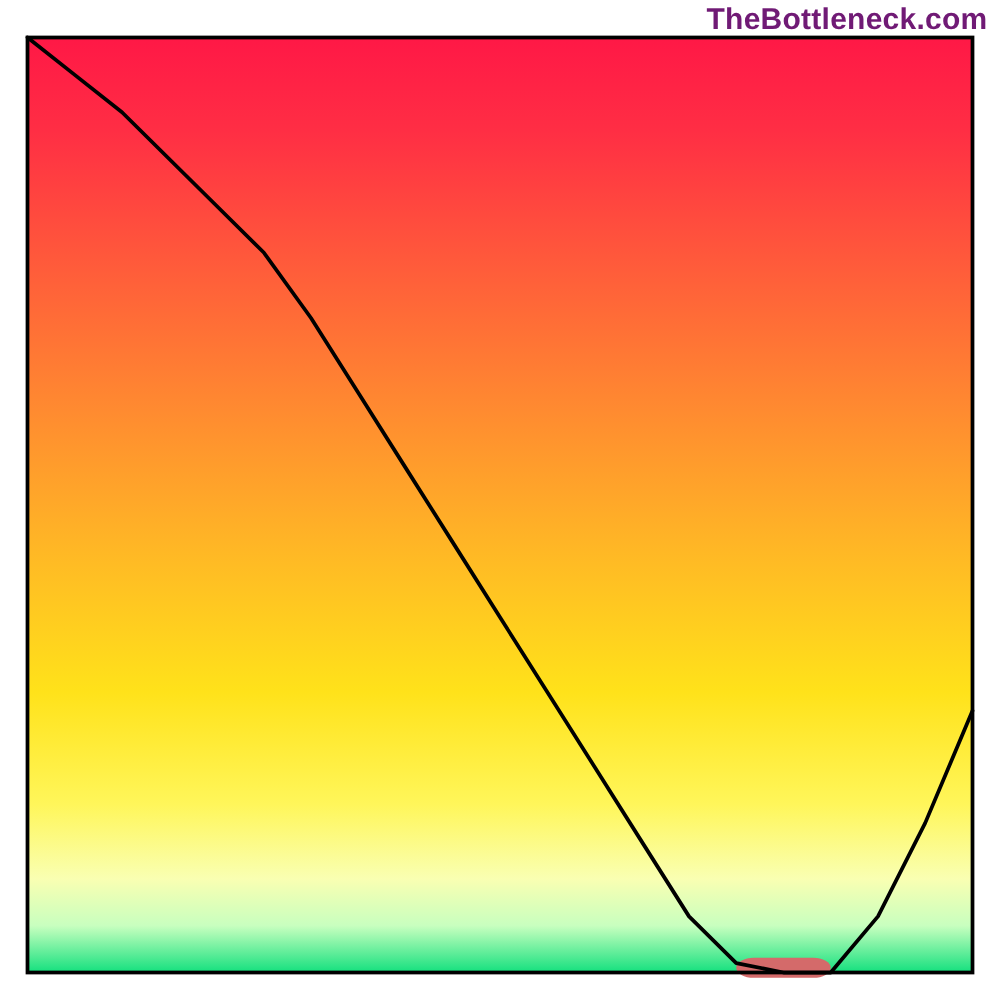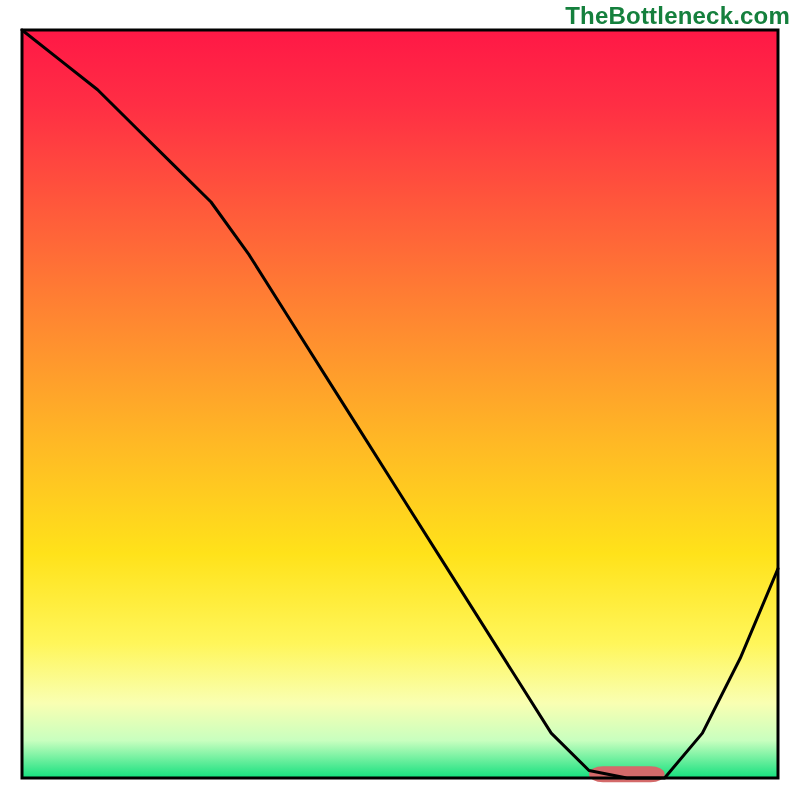--- a/index.html
+++ b/index.html
@@ -14,21 +14,21 @@
     position: relative;
     width: 800px;
     height: 800px;
   }
   .watermark {
     position: absolute;
     top: 2px;
     right: 10px;
     font-size: 24px;
     font-weight: bold;
-    color: #15803d;
+    color: #701a75;
     letter-spacing: 0.2px;
   }
   svg {
     position: absolute;
     top: 0;
     left: 0;
   }
 </style>
 </head>
 <body>

